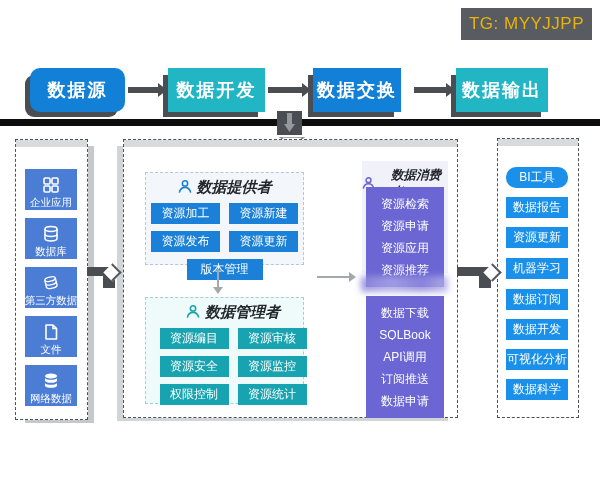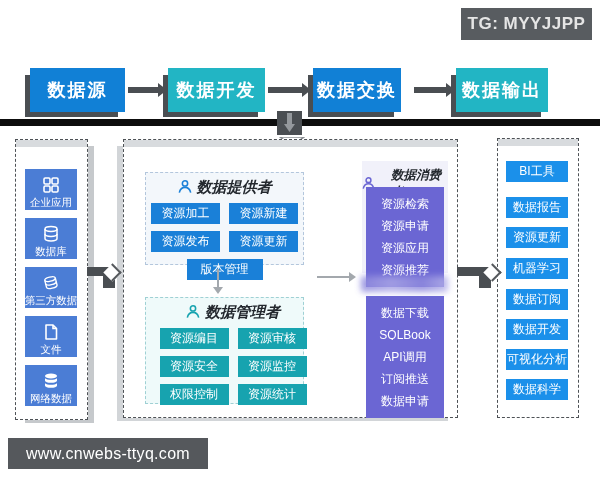--- a/index.html
+++ b/index.html
@@ -1,29 +1,29 @@
 <!DOCTYPE html>
 <html><head>
 <meta charset="utf-8">
 <style>
   html,body{margin:0;padding:0;background:#fff;}
   .stage{position:relative;width:600px;height:480px;background:#ffffff;overflow:hidden;
          font-family:"Liberation Sans","DejaVu Sans",sans-serif;}
 
   
   .badge{position:absolute;left:461px;top:8px;width:131px;height:32px;background:#585c60;
-         color:#e5e5e5;font-size:17px;display:flex;align-items:center;justify-content:center;letter-spacing:.5px;font-weight:bold;}
+         color:#eab308;font-size:17px;display:flex;align-items:center;justify-content:center;letter-spacing:.5px;}
 
   
   .flow-box{position:absolute;top:68px;height:44px;display:flex;align-items:center;justify-content:center;
             color:#fff;font-size:18px;font-weight:600;letter-spacing:2px;
             box-shadow:-6px 6px 0 -1px #4a4e52;}
   .fb-blue{background:#1180d6;}
   .fb-teal{background:#22b5c4;}
-  .fb1{left:30px;width:95px;}
+  .fb1{left:30px;width:95px;border-radius:10px;}
   .fb2{left:168px;width:97px;}
   .fb3{left:313px;width:88px;}
   .fb4{left:456px;width:92px;}
   .flow-arrow{position:absolute;top:87px;height:6px;background:#4a4e52;}
   .flow-arrow::after{content:"";position:absolute;right:-9px;top:-4px;width:0;height:0;
             border-left:9px solid #4a4e52;border-top:7px solid transparent;border-bottom:7px solid transparent;}
   .fa1{left:128px;width:30px;}
   .fa2{left:268px;width:34px;}
   .fa3{left:414px;width:32px;}
 
@@ -88,21 +88,21 @@
         font-size:12px;display:flex;align-items:center;justify-content:center;white-space:nowrap;}
   .cg1-0{top:187px;} .cg1-1{top:209px;} .cg1-2{top:231px;} .cg1-3{top:253px;}
   .cg2-0{top:296px;} .cg2-1{top:318px;} .cg2-2{top:340px;} .cg2-3{top:362px;} .cg2-4{top:384px;}
   .blur-band{position:absolute;left:361px;top:276px;width:87px;height:16px;border-radius:2px;
         background:linear-gradient(90deg,#8d88dd 0%,#aaa6e6 35%,#8d88dd 70%,#b7b4ea 100%);
         filter:blur(3px);opacity:.85;}
 
   
   .out-chip{position:absolute;left:506px;width:62px;height:21px;background:#1b90ea;color:#fff;
         font-size:12px;display:flex;align-items:center;justify-content:center;white-space:nowrap;}
-  .oc0{top:161px;} .oc1{top:197px;text-align:center;} .oc2{top:227px;} .oc3{top:258px;}
+  .oc0{top:167px;border-radius:10px;} .oc1{top:197px;text-align:center;} .oc2{top:227px;} .oc3{top:258px;}
   .oc4{top:289px;} .oc5{top:319px;} .oc6{top:349px;} .oc7{top:379px;}
 
   
   .footer-bar{position:absolute;left:8px;top:438px;width:200px;height:31px;background:#55585c;color:#fff;
         font-size:16px;display:flex;align-items:center;justify-content:center;letter-spacing:.3px;}
 
   .person-icon{flex:0 0 auto;}
   .pi-blue{color:#1a80d8;} .pi-teal{color:#17a3af;} .pi-purple{color:#6b66d3;}
 </style>
 </head>
@@ -270,15 +270,14 @@
   <div class="panel panel-right"></div>
   <div class="out-chip oc0">BI工具</div>
   <div class="out-chip oc1">数据报告</div>
   <div class="out-chip oc2">资源更新</div>
   <div class="out-chip oc3">机器学习</div>
   <div class="out-chip oc4">数据订阅</div>
   <div class="out-chip oc5">数据开发</div>
   <div class="out-chip oc6">可视化分析</div>
   <div class="out-chip oc7">数据科学</div>
 
-  <div class="footer-bar">www.cnwebs-ttyq.com</div>
 
 </div>
 
 </body></html>

